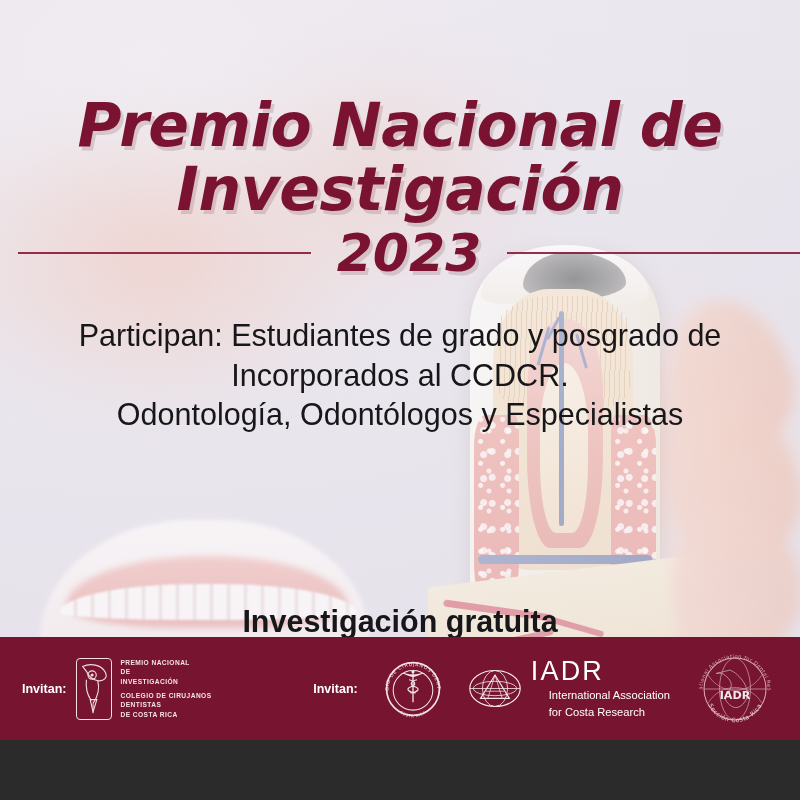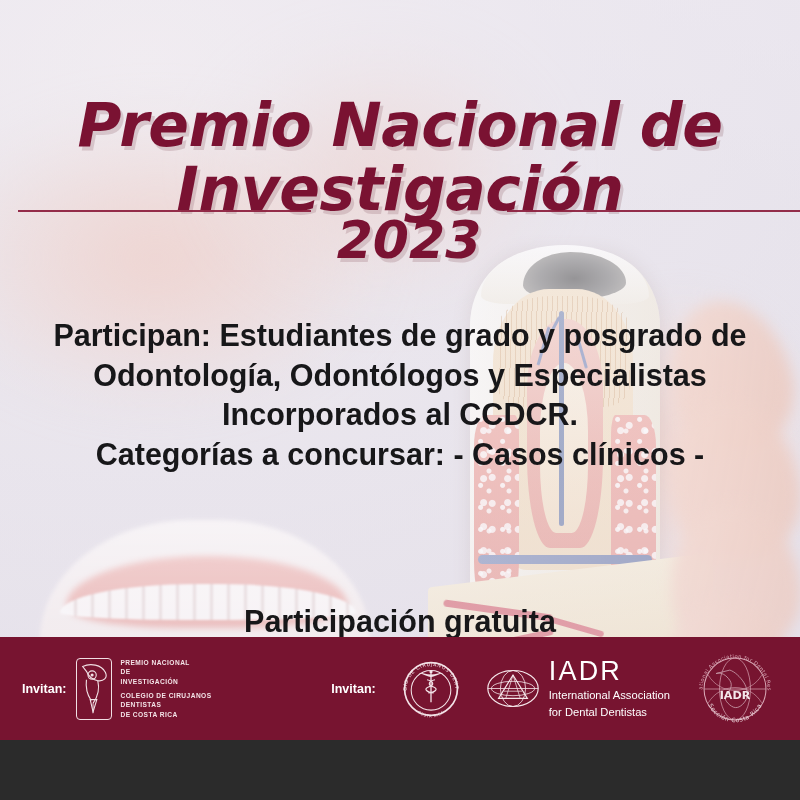--- a/index.html
+++ b/index.html
@@ -175,36 +175,36 @@
     font-size:60px;line-height:1.06;
     letter-spacing:-0.5px;
     color:#7a1232;
     text-shadow:3px 4px 0 rgba(160,120,130,.30);
     padding:0 40px;
   }
   .title .l2{display:block;}
 
   .divider-wrap{
     position:absolute;left:18px;right:0;top:210px;height:86px;
-    display:flex;
+    display:flex;align-items:center;
   }
   .rule{flex:1;height:2px;background:#8a1838;opacity:.9;}
   .year{
     font-family:"DejaVu Sans", sans-serif;
     font-weight:bold;font-style:italic;
     font-size:52px;color:#7a1232;
     text-shadow:3px 4px 0 rgba(160,120,130,.30);
     padding:0 26px;white-space:nowrap;
   }
 
   .body-text{
     position:absolute;left:34px;right:34px;top:316px;
     text-align:center;
     font-family:"Liberation Sans", sans-serif;
-    font-weight:bold;
+    font-weight:normal;
     font-size:30.5px;line-height:1.30;
     color:#171719;
   }
   .body-text p{margin:0;}
 
   .free{
     position:absolute;left:0;right:0;top:604px;
     text-align:center;
     font-family:"Liberation Sans", sans-serif;
     font-weight:bold;font-size:30.5px;color:#171719;
@@ -246,20 +246,21 @@
   .iadr{display:flex;align-items:center;gap:9px;flex:none;}
   .iadr-globe{width:54px;height:46px;flex:none;}
   .iadr-txt{display:flex;flex-direction:column;}
   .iadr-word{
     color:#ffffff;font-size:27px;line-height:1;letter-spacing:2.2px;
     font-family:"Liberation Sans", sans-serif;font-weight:400;
   }
   .iadr-sub{
     color:#ffffff;font-size:11.2px;line-height:1.25;margin-top:3px;
     font-family:"Liberation Sans", sans-serif;
+    margin-left:18px;
   }
 
   
   .iadrcr{width:86px;height:86px;position:relative;flex:none;}
 </style>
 </head>
 <body>
 
 <div class="poster">
 
@@ -312,26 +313,25 @@
     </h1>
 
     <div class="divider-wrap">
       <div class="rule"></div>
       <div class="year">2023</div>
       <div class="rule"></div>
     </div>
 
     <div class="body-text">
       <p>Participan: Estudiantes de grado y posgrado de</p>
+      <p>Incorporados al CCDCR.</p>
       <p>Odontología, Odontólogos y Especialistas</p>
-      <p>Incorporados al CCDCR.</p>
-      <p>Categorías a concursar: - Casos clínicos -</p>
     </div>
 
-    <div class="free">Participación gratuita</div>
+    <div class="free">Investigación gratuita</div>
 
     <div class="footer">
       <div class="footer-inner">
 
         <div class="organiza-block">
           <span class="f-label">Invitan:</span>
 
           <div class="logo-premio">
             <div class="premio-mark">
               <svg viewBox="0 0 36 62" aria-hidden="true">
@@ -392,21 +392,21 @@
                 <ellipse cx="30" cy="25" rx="14" ry="20" fill="none" stroke="#f5e6ea" stroke-width=".9"></ellipse>
                 <ellipse cx="30" cy="25" rx="24" ry="8" fill="none" stroke="#f5e6ea" stroke-width=".9"></ellipse>
                 <line x1="2" y1="25" x2="58" y2="25" stroke="#f5e6ea" stroke-width=".9"></line>
                 <path d="M14 36 L30 10 L46 36 Z" fill="none" stroke="#f5e6ea" stroke-width="1.3"></path>
                 <path d="M30 10 L22 36 M30 10 L38 36 M20 28 L40 28" stroke="#f5e6ea" stroke-width=".8" fill="none"></path>
               </svg>
             </div>
             <div class="iadr-txt">
               <span class="iadr-word">IADR</span>
               <span class="iadr-sub">International Association</span>
-              <span class="iadr-sub">for Dental Dentistas</span>
+              <span class="iadr-sub">for Costa Research</span>
             </div>
           </div>
 
           <div class="iadrcr">
             <svg viewBox="0 0 100 100" aria-hidden="true">
               <defs>
                 <path id="crTop" d="M 12,52 A 38,38 0 0 1 88,52"></path>
                 <path id="crBot" d="M 18,66 A 34,34 0 0 0 82,66"></path>
               </defs>
               <circle cx="50" cy="50" r="36" fill="none" stroke="#d9a8b6" stroke-width="1.2"></circle>

